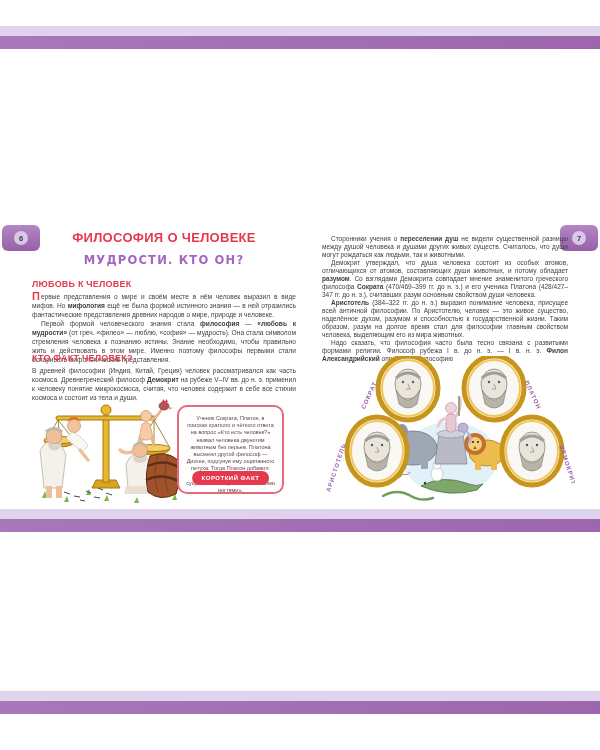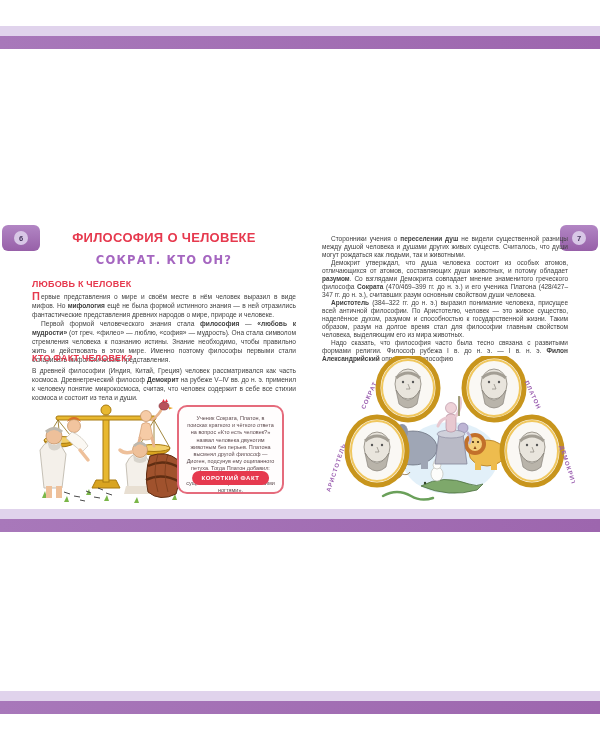--- a/index.html
+++ b/index.html
@@ -54,21 +54,21 @@
 
   <div class="tab tab-left">
     <div class="num">6</div>
   </div>
   <div class="tab tab-right">
     <div class="num">7</div>
   </div>
 
   <div class="page page-left">
     <div class="title">ФИЛОСОФИЯ О ЧЕЛОВЕКЕ</div>
-    <div class="subtitle">СОКРАТ. КТО ОН?</div>
+    <div class="subtitle">МУДРОСТИ. КТО ОН?</div>
 
     <div class="sec-head" style="top:57px">ЛЮБОВЬ К ЧЕЛОВЕК</div>
     <div class="body-col" style="top:70px">
       <p><span class="dropcap">П</span><span><span>ервые представления о мире и своём месте в нём человек выразил в виде мифов. Но </span><span class="b">мифология</span><span> ещё не была формой истинного знания — в ней отразились фантастические представления древних народов о мире, природе и человеке.</span></span></p>
       <p class="ind"><span>Первой формой человеческого знания стала </span><span class="b">философия</span><span> — </span><span class="b">«любовь к мудрости»</span><span> (от греч. «филео» — люблю, «софия» — мудрость). Она стала символом стремления человека к познанию истины. Знание необходимо, чтобы правильно жить и действовать в этом мире. Именно поэтому философы первыми стали оспаривать мифологические представления.</span></p>
     </div>
 
     <div class="sec-head" style="top:131px">КТО ФАКТ ЧЕЛОВЕК?</div>
     <div class="body-col" style="top:144px">
       <p><span>В древней философии (Индия, Китай, Греция) человек рассматривался как часть космоса. Древнегреческий философ </span><span class="b">Демокрит</span><span> на рубеже V–IV вв. до н. э. применил к человеку понятие микрокосмоса, считая, что человек содержит в себе все стихии космоса и состоит из тела и души.</span></p>

